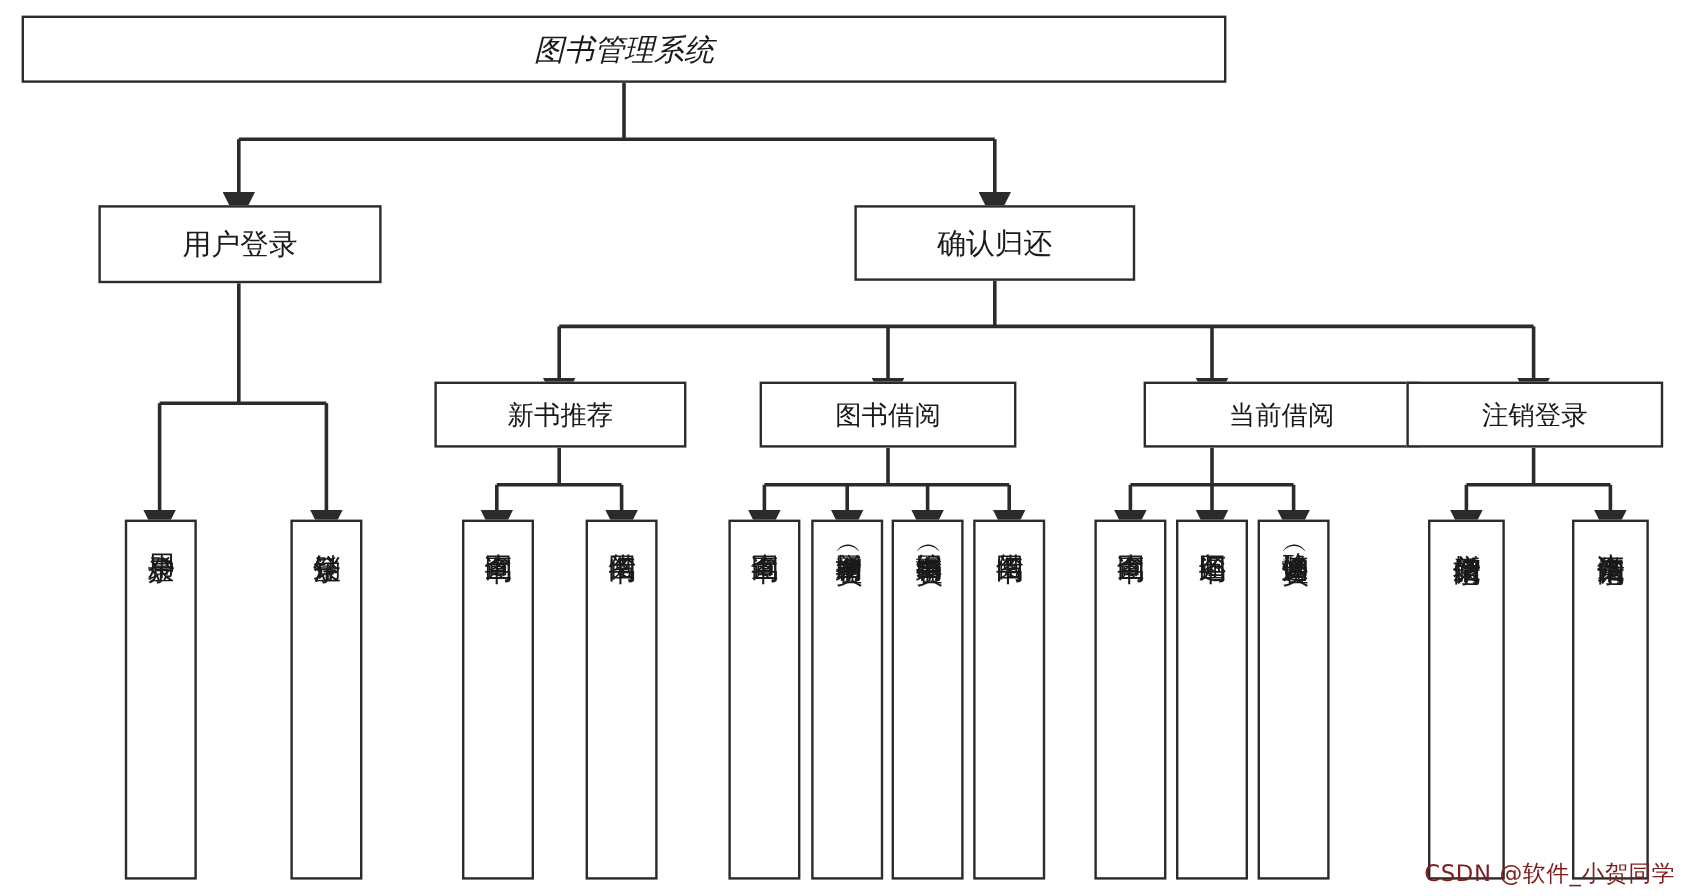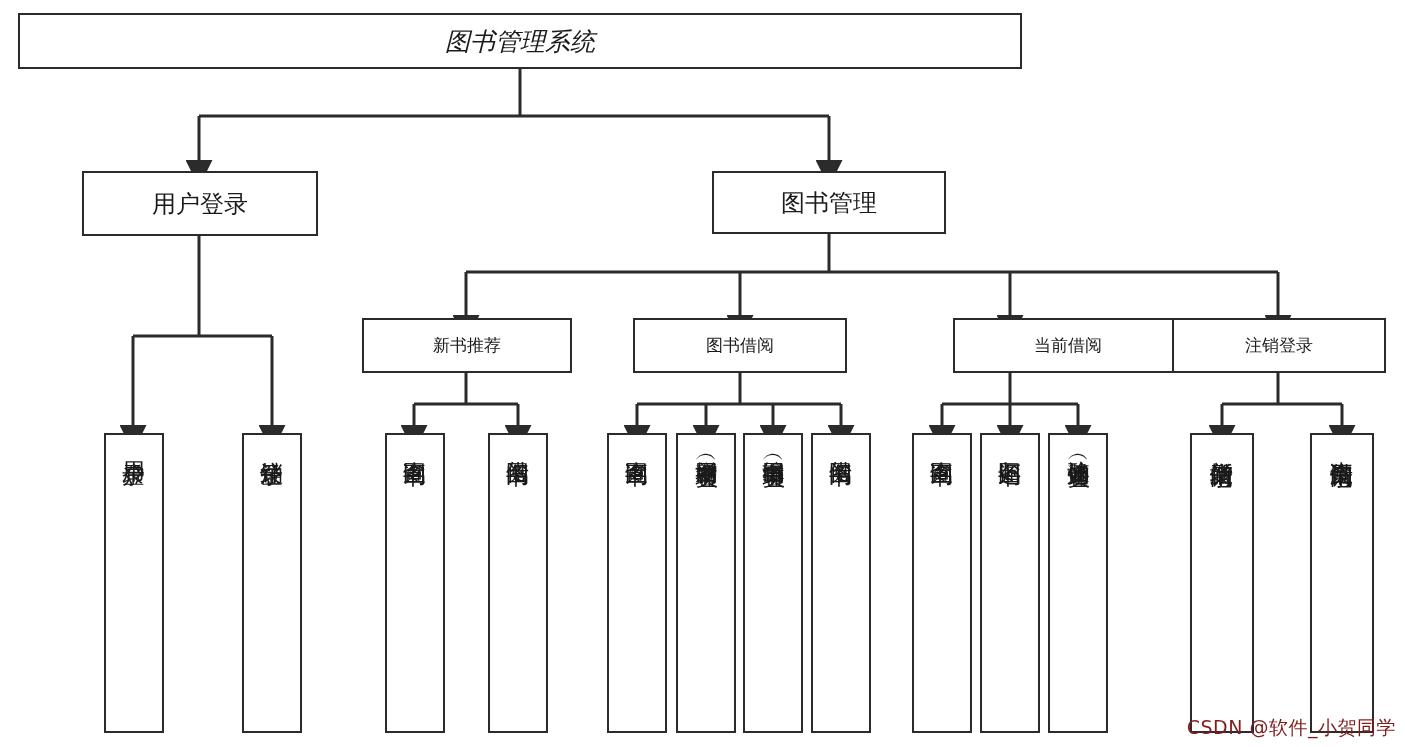--- a/index.html
+++ b/index.html
@@ -30,21 +30,21 @@
     box-sizing: border-box;
     border: 2.5px solid #2b2b2b;
     background: #ffffff;
     display: flex;
     align-items: center;
     justify-content: center;
     color: #1a1a1a;
   }
   .node.root      { font-size: 25px; font-style: italic; }
   .node.level1    { font-size: 24px; }
-  .node.level2    { font-size: 17px; }
+  .node.level2    { font-size: 22px; }
   .node.leaf {
     align-items: flex-start;
     justify-content: center;
     padding-top: 8px;
   }
   .leaf-text {
     writing-mode: vertical-rl;
     text-orientation: upright;
     font-size: 23px;
     line-height: 1.22;
@@ -117,21 +117,21 @@
       <path d="M1222,404 L1342,404"></path>
       <path d="M1222,404 L1222,428" marker-end="url(#arrow)"></path>
       <path d="M1342,404 L1342,428" marker-end="url(#arrow)"></path>
     </g>
   </svg>
 
   <div class="node root" style="left:18px; top:13px; width:1004px; height:56px;">图书管理系统</div>
 
   <div class="node level1" style="left:82px; top:171px; width:236px; height:65px;">用户登录</div>
 
-  <div class="node level1" style="left:712px; top:171px; width:234px; height:63px;">图书管理</div>
+  <div class="node level1" style="left:712px; top:171px; width:234px; height:63px;">确认归还</div>
 
   <div class="node level2" style="left:362px; top:318px; width:210px; height:55px;">新书推荐</div>
 
   <div class="node level2" style="left:633px; top:318px; width:214px; height:55px;">图书借阅</div>
 
   <div class="node level2" style="left:953px; top:318px; width:230px; height:55px;">当前借阅</div>
 
   <div class="node level2" style="left:1172px; top:318px; width:214px; height:55px;">注销登录</div>
 
   <div class="node leaf" style="left:104px; top:433px; width:60px; height:300px;">

